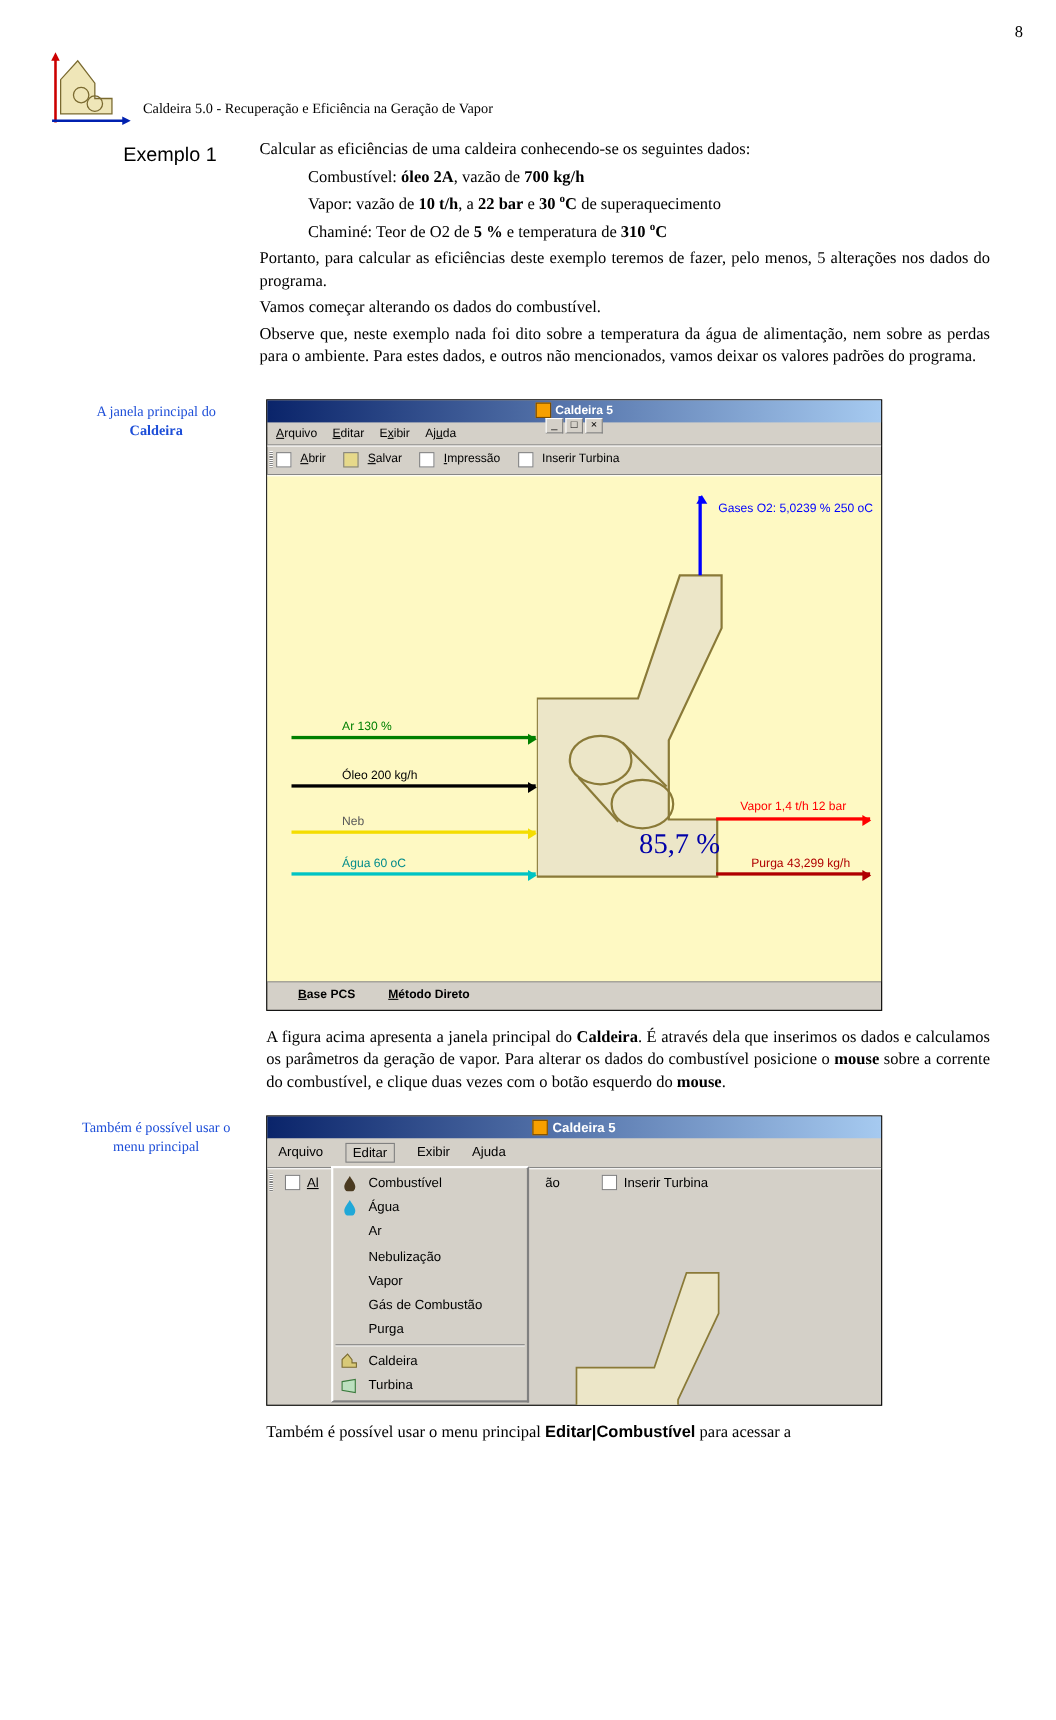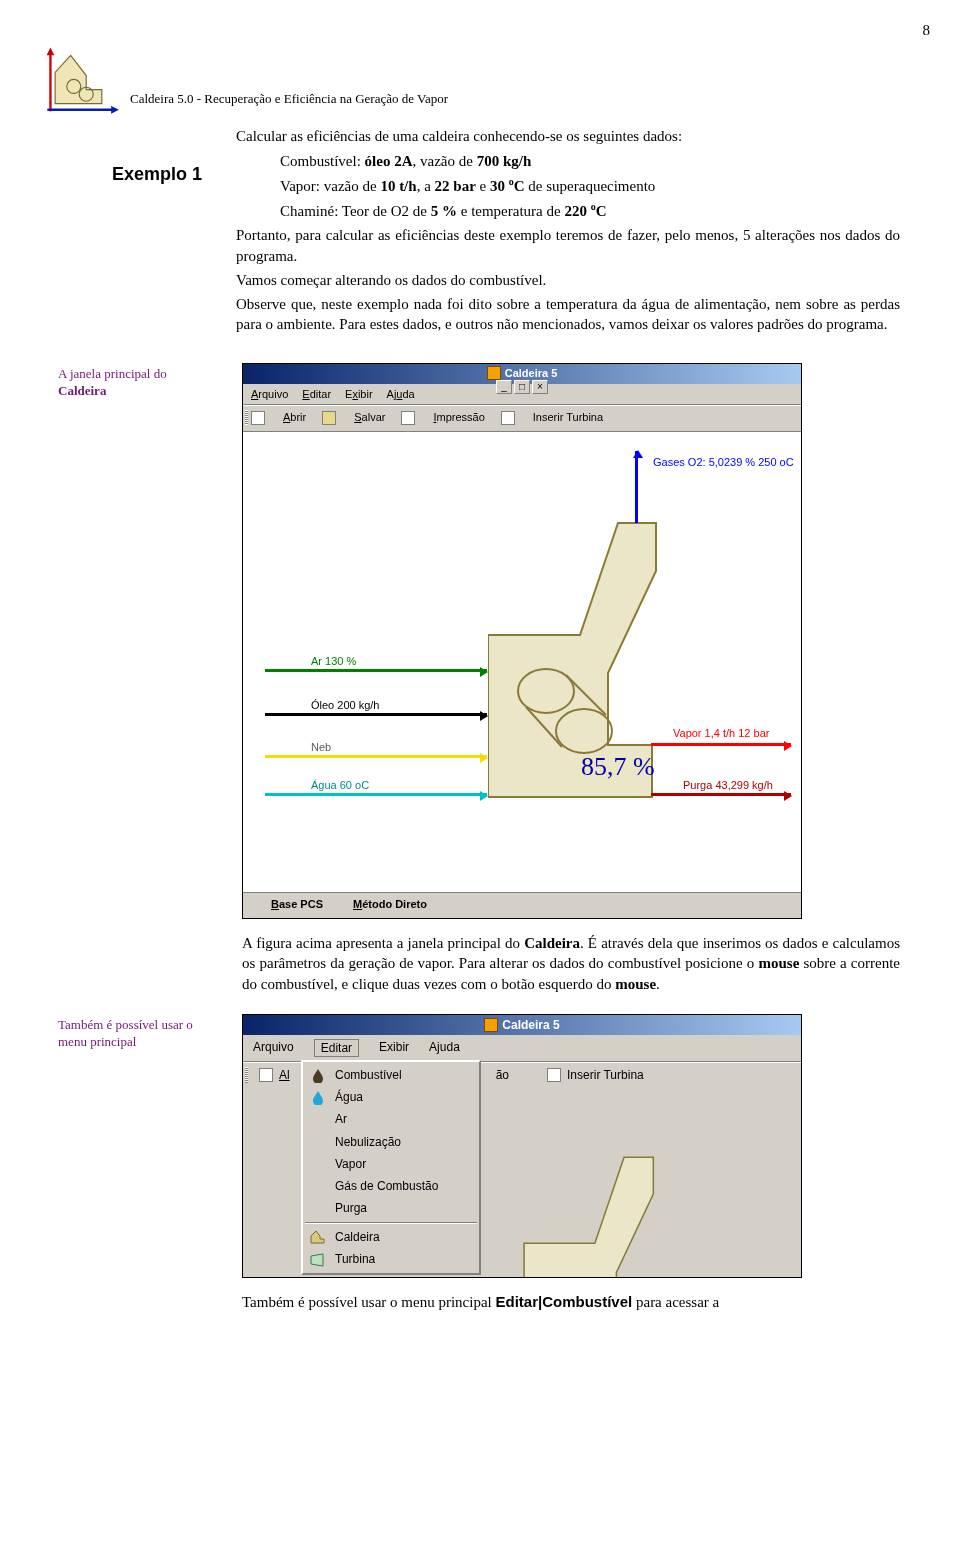--- a/index.html
+++ b/index.html
@@ -31,41 +31,40 @@
     padding-top: 44px;
   }
   .ex-row {
     display: flex;
     align-items: flex-start;
     gap: 14px;
     margin-left: 72px;
   }
   .ex-label {
     font-family: Arial, Helvetica, sans-serif;
-    font-weight: 700;
+    font-weight: 400;
     font-size: 18px;
     flex: 0 0 110px;
     padding-top: 2px;
-    margin-top: 34px;
   }
   .ex-body { flex: 1; }
   .ex-body p { margin-bottom: 4px; text-align: justify; }
   .indent { margin-left: 44px; }
   .sup { vertical-align: super; font-size: 10px; }
   .note-row {
     display: flex;
     gap: 16px;
     margin-top: 24px;
     margin-left: 18px;
   }
   .note-label {
     flex: 0 0 168px;
-    text-align: left;
+    text-align: center;
     font-size: 13px;
-    color: #701a75;
+    color: #1d4ed8;
     padding-top: 2px;
   }
   .screenshot-box { flex: 1; }
   .after-shot {
     margin-left: 202px;
     margin-top: 14px;
     text-align: justify;
   }
 
   
@@ -100,31 +99,31 @@
   .toolbar {
     display: flex; align-items: center; gap: 16px;
     padding: 4px 8px 6px 8px;
     border-top: 1px solid #fff; border-bottom: 1px solid #808080;
     position: relative;
   }
   .toolbar::before {
     content:""; position:absolute; left:2px; top:4px; bottom:6px; width:3px;
     background: repeating-linear-gradient(#fff,#fff 1px,#808080 1px,#808080 2px);
   }
-  .tbtn { display:flex; align-items:center; gap:18px;justify-content:center; }
+  .tbtn { display:flex; align-items:center; gap:8px;justify-content:center; }
   .tico { width:14px; height:14px; border:1px solid #808080; display:inline-block; }
   .ico-open { background:#fff; }
   .ico-save { background:#e6d98a; }
   .ico-print { background:#fff; }
   .ico-flag { background:#fff; }
   .tbtn .u { text-decoration: underline; }
 
   .canvas {
     position: relative;
-    background: #ffffff;
+    background: #fef9c3;
     height: 460px;
     border-top:1px solid #fff;
   }
   .boiler {
     position:absolute;
     left:245px; top:82px;
   }
   .lbl { position:absolute; font-family: Tahoma, Arial, sans-serif; font-size:11px; white-space:nowrap; }
   .lbl-blue  { color:#0000ff; }
   .lbl-red   { color:#ff0000; }
@@ -209,21 +208,21 @@
   <div class="ex-label">Exemplo 1</div>
   <div class="ex-body">
     <p>Calcular as eficiências de uma caldeira conhecendo-se os seguintes dados:</p>
     <p class="indent">
       <span>Combustível: </span><b>óleo 2A</b><span>, vazão de </span><b>700 kg/h</b>
     </p>
     <p class="indent">
       <span>Vapor: vazão de </span><b>10 t/h</b><span>, a </span><b>22 bar</b><span> e </span><b>30 </b><b class="sup">o</b><b>C</b><span>  de superaquecimento</span>
     </p>
     <p class="indent">
-      <span>Chaminé:  Teor de O2 de </span><b>5 %</b><span> e temperatura de </span><b>220 </b><b class="sup">o</b><b>C</b>
+      <span>Chaminé:  Teor de O2 de </span><b>5 %</b><span> e temperatura de </span><b>310 </b><b class="sup">o</b><b>C</b>
     </p>
     <p>Portanto, para calcular as eficiências deste exemplo teremos de fazer, pelo menos, 5 alterações nos dados do programa.</p>
     <p>Vamos começar alterando os dados do combustível.</p>
     <p>Observe que, neste exemplo nada foi dito sobre a temperatura da água de alimentação, nem sobre as perdas para o ambiente. Para estes dados, e outros não mencionados,  vamos deixar os valores padrões do programa.</p>
   </div>
 </div>
 
 <div class="note-row">
   <div class="note-label">
     <span>A  janela principal do</span><br><b>Caldeira</b>

